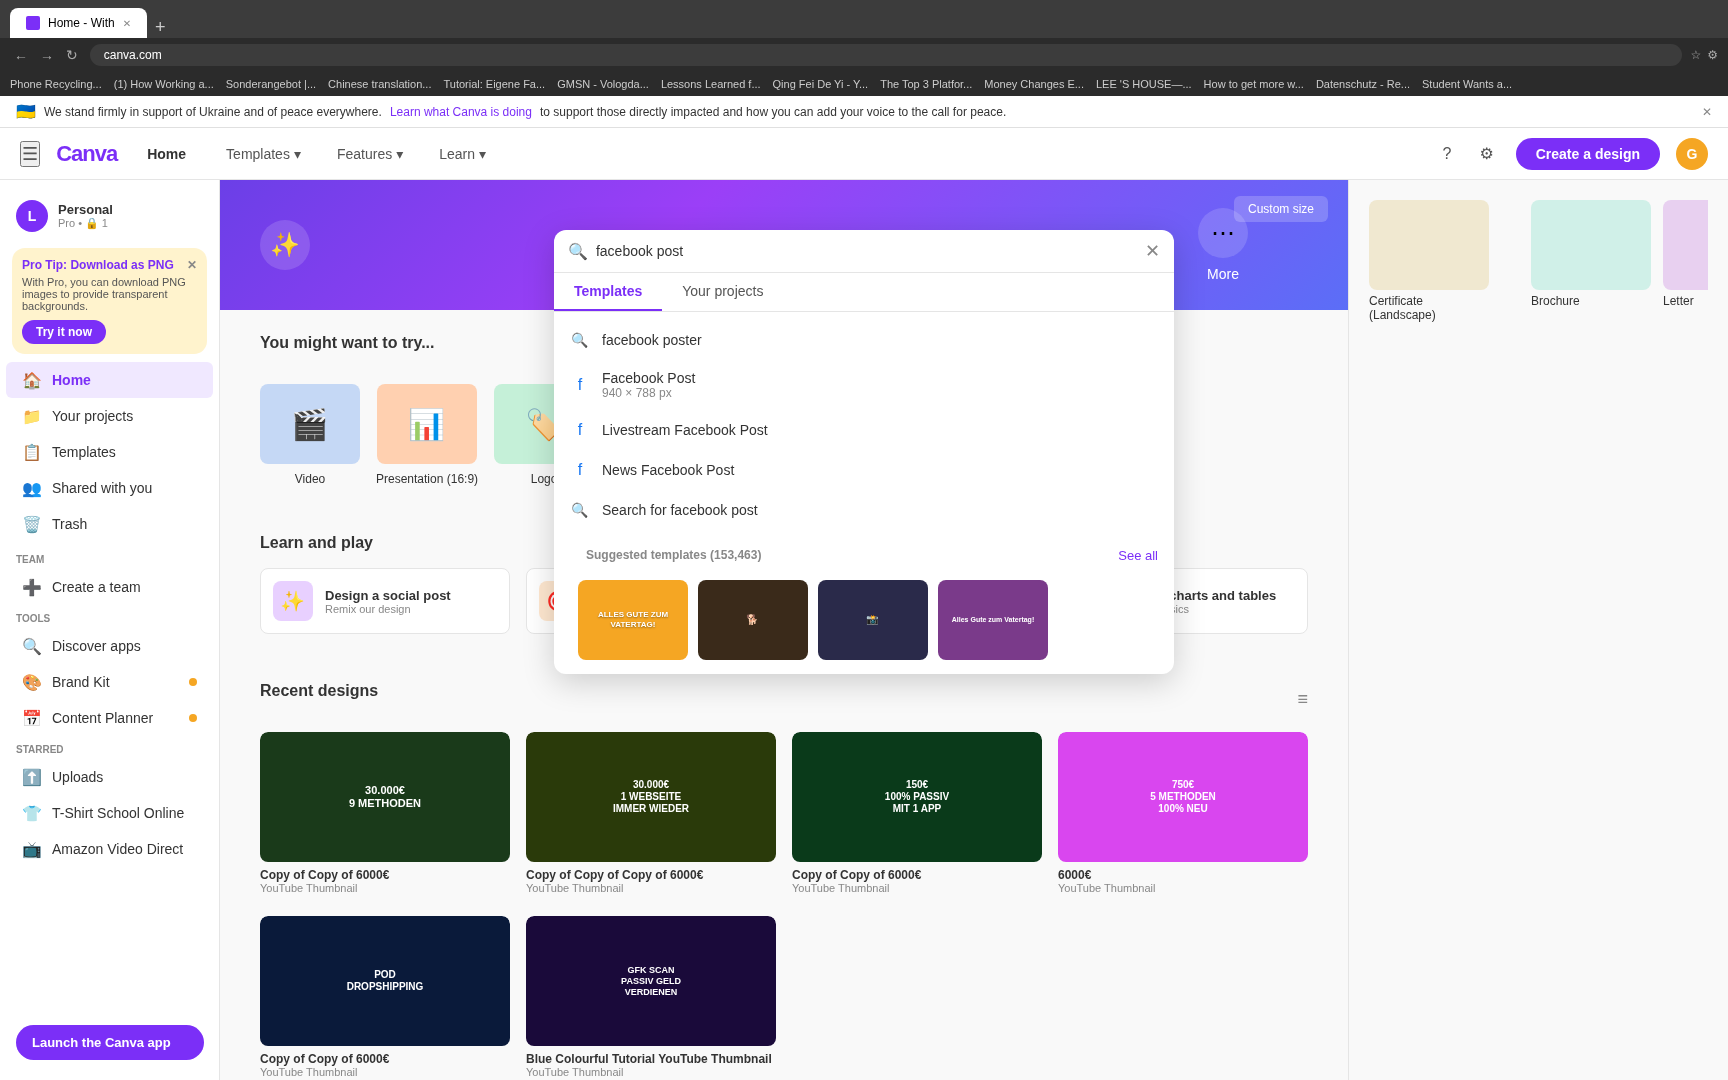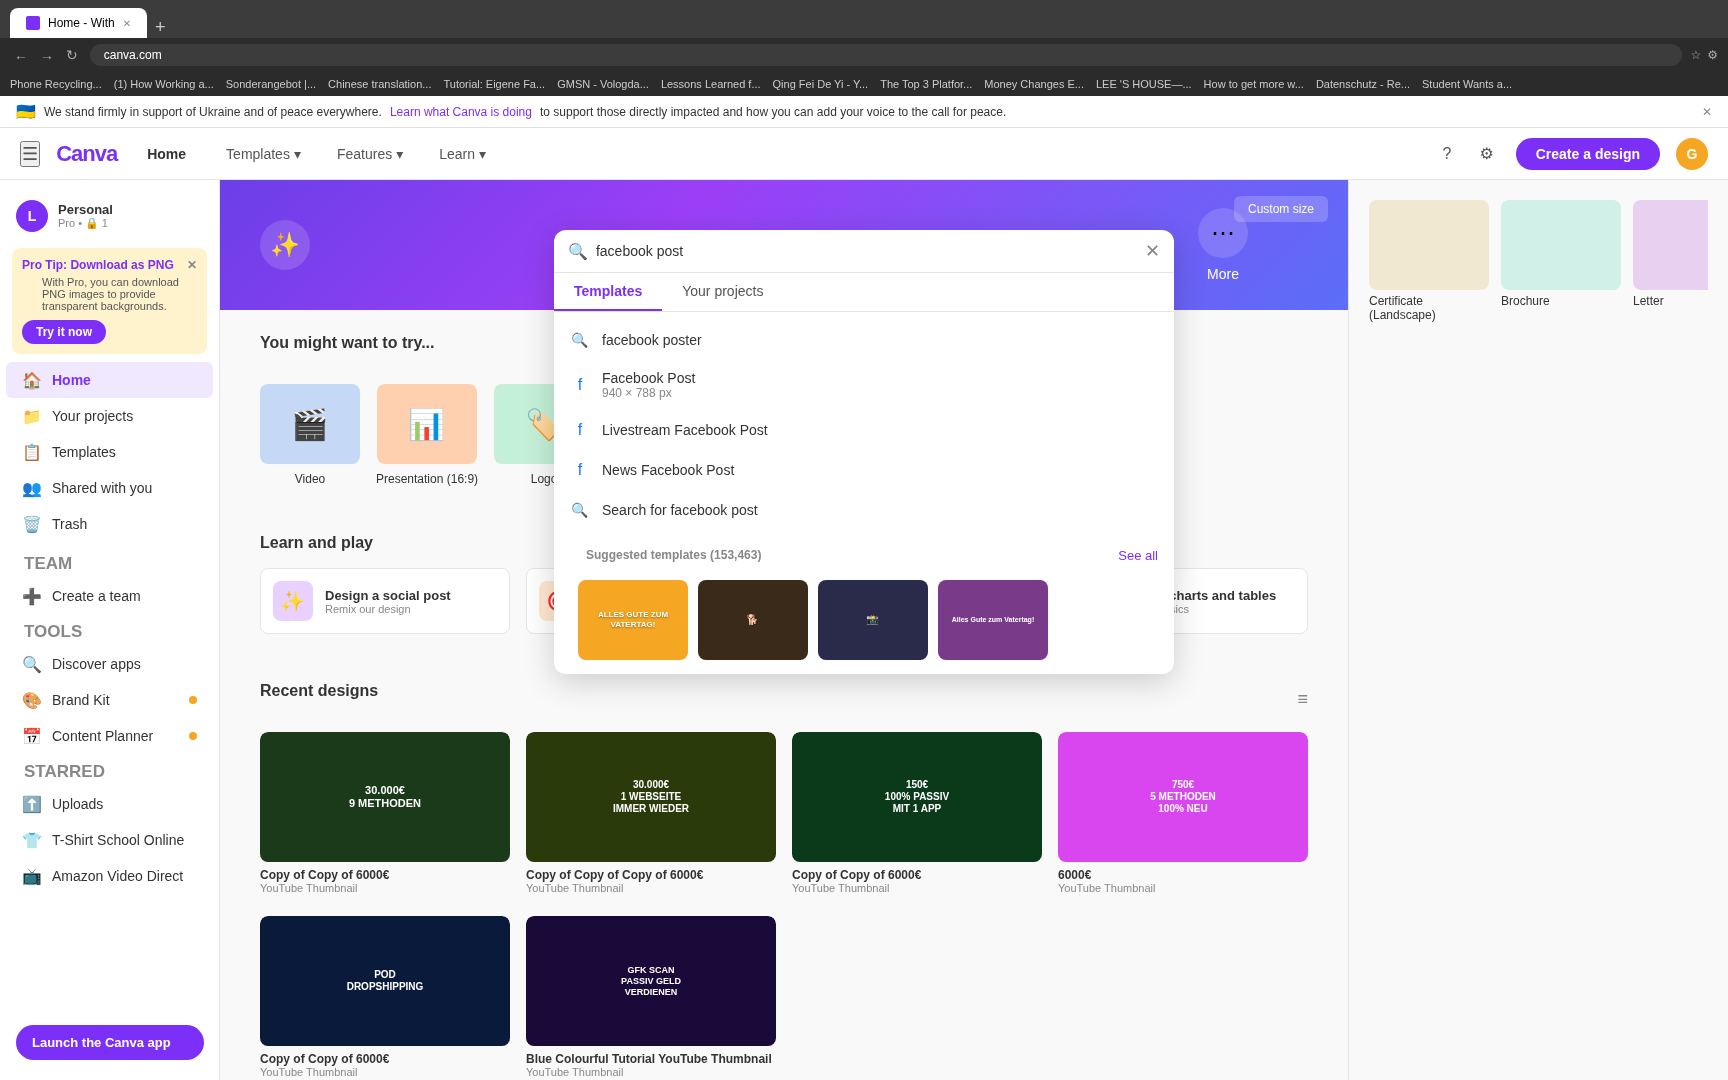--- a/index.html
+++ b/index.html
@@ -51,24 +51,24 @@
     .sidebar { width: 220px; background: #fff; border-right: 1px solid #e5e5e5; padding: 12px 0; overflow-y: auto; flex-shrink: 0; }
     .sidebar-section { margin-bottom: 4px; }
     .sidebar-item { display: flex; align-items: center; gap: 10px; padding: 8px 16px; cursor: pointer; border-radius: 6px; margin: 0 6px; color: #333; font-size: 14px; }
     .sidebar-item.active { background: #f0e8ff; color: #7b2ff7; font-weight: 600; }
     .sidebar-item .icon { width: 20px; height: 20px; display: flex; align-items: center; justify-content: center; font-size: 16px; }
     .sidebar-user { display: flex; align-items: center; gap: 10px; padding: 8px 16px; cursor: pointer; }
     .sidebar-user-avatar { width: 32px; height: 32px; border-radius: 50%; background: #7b2ff7; display: flex; align-items: center; justify-content: center; color: #fff; font-weight: 700; font-size: 14px; }
     .sidebar-user-info { display: flex; flex-direction: column; }
     .sidebar-user-name { font-size: 13px; font-weight: 600; color: #333; }
     .sidebar-user-meta { font-size: 11px; color: #888; }
-    .sidebar-pro-tip { background: #fff3cd; border-radius: 8px; margin: 8px 12px; padding: 10px; font-size: 12px; }
+    .sidebar-pro-tip { background: #fff3cd; border-radius: 13px; margin: 8px 12px; padding: 10px; font-size: 12px; }
     .sidebar-pro-tip-title { font-weight: 700; color: #7b2ff7; margin-bottom: 4px; display: flex; align-items: center; justify-content: space-between; }
     .sidebar-pro-tip-close { cursor: pointer; color: #888; }
-    .sidebar-section-label { font-size: 17px; color: #888; font-weight: 600; padding: 8px 24px 4px; text-transform: uppercase; }
+    .sidebar-section-label { font-size: 10px; color: #888; font-weight: 600; padding: 8px 16px 4px; text-transform: uppercase; }
     .sidebar-yellow-dot { width: 8px; height: 8px; border-radius: 50%; background: #f5a623; display: inline-block; margin-left: auto; }
 
     
     .main-content { flex: 1; overflow-y: auto; background: #f9f9f9; padding: 0; }
 
     
     .hero-section { background: linear-gradient(135deg, #6b3fe7 0%, #9b3ff7 40%, #5b6ef7 100%); padding: 30px 40px; display: flex; align-items: center; justify-content: center; position: relative; min-height: 130px; }
     .hero-title { color: #fff; font-size: 28px; font-weight: 700; text-align: center; }
     .custom-size-btn { position: absolute; top: 16px; right: 20px; background: rgba(255,255,255,0.2); color: #fff; border: none; border-radius: 6px; padding: 6px 14px; font-size: 12px; cursor: pointer; }
     
@@ -209,21 +209,21 @@
           <span class="sidebar-user-name">Personal</span>
           <span class="sidebar-user-meta">Pro • 🔒 1</span>
         </div>
       </div>
 
       <div class="sidebar-pro-tip">
         <div class="sidebar-pro-tip-title">
           <span>Pro Tip: Download as PNG</span>
           <span class="sidebar-pro-tip-close">✕</span>
         </div>
-        <div style="font-size:11px; color:#555; margin-bottom:8px;margin-left:20px;">With Pro, you can download PNG images to provide transparent backgrounds.</div>
+        <div style="font-size:11px; color:#555; margin-bottom:8px;">With Pro, you can download PNG images to provide transparent backgrounds.</div>
         <button style="background:#7b2ff7; color:#fff; border:none; border-radius:12px; padding:5px 14px; font-size:12px; cursor:pointer; font-weight:600;">Try it now</button>
       </div>
 
       <div class="sidebar-section">
         <div class="sidebar-item active">
           <span class="icon">🏠</span>
           <span>Home</span>
         </div>
         <div class="sidebar-item">
           <span class="icon">📁</span>
@@ -423,21 +423,21 @@
       </div>
 
     </main>
 
     <div style="width:380px; background:#f9f9f9; border-left:1px solid #e5e5e5; overflow-y:auto; padding:20px;">
       <div style="display:flex; gap:12px; overflow-x:auto; padding-bottom:8px;">
         <div style="min-width:120px; cursor:pointer;">
           <div style="height:90px; background:#f0e8d0; border-radius:8px;"></div>
           <div style="font-size:12px; margin-top:4px; color:#333;">Certificate (Landscape)</div>
         </div>
-        <div style="min-width:120px; cursor:pointer;">
+        <div style="min-width:120px; cursor:pointer;margin-left:30px;">
           <div style="height:90px; background:#d0f0e8; border-radius:8px;"></div>
           <div style="font-size:12px; margin-top:4px; color:#333;">Brochure</div>
         </div>
         <div style="min-width:120px; cursor:pointer;">
           <div style="height:90px; background:#e8d0f0; border-radius:8px;"></div>
           <div style="font-size:12px; margin-top:4px; color:#333;">Letter</div>
         </div>
 
       </div>
     </div>

